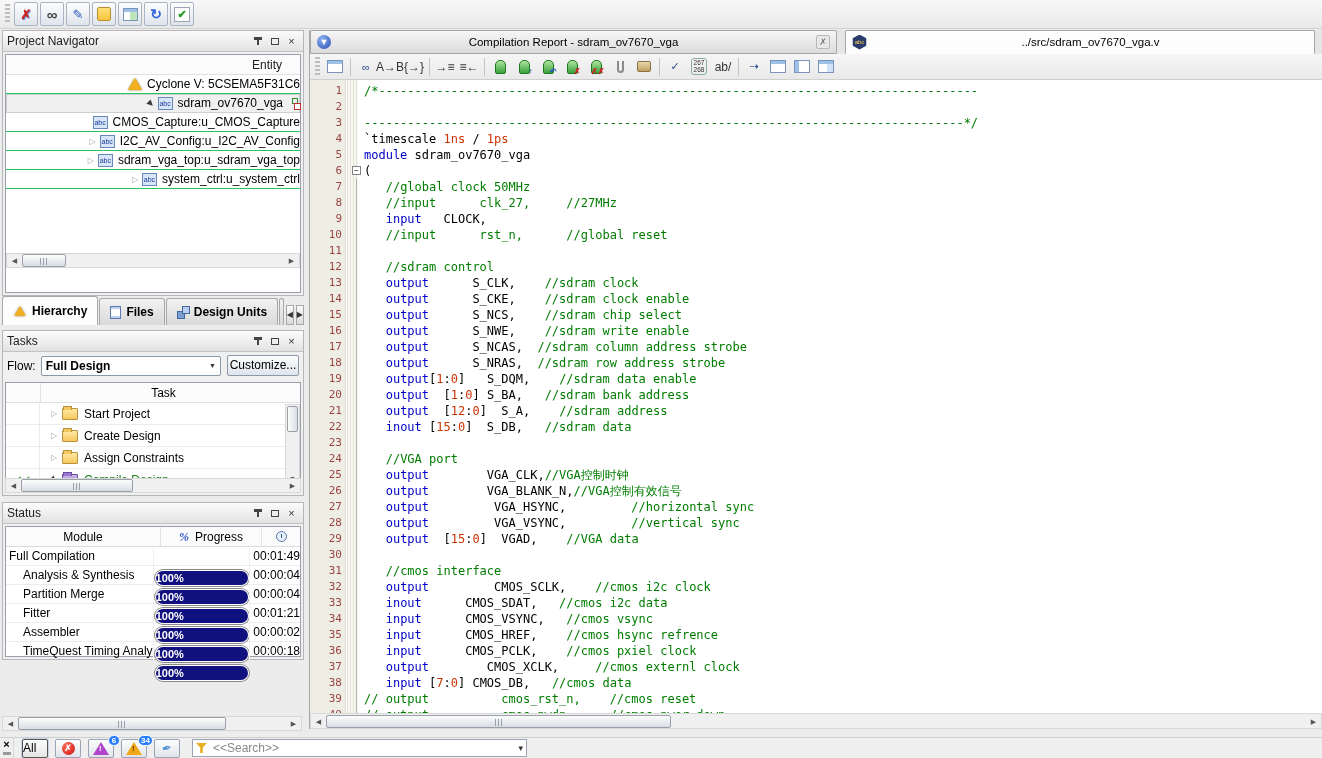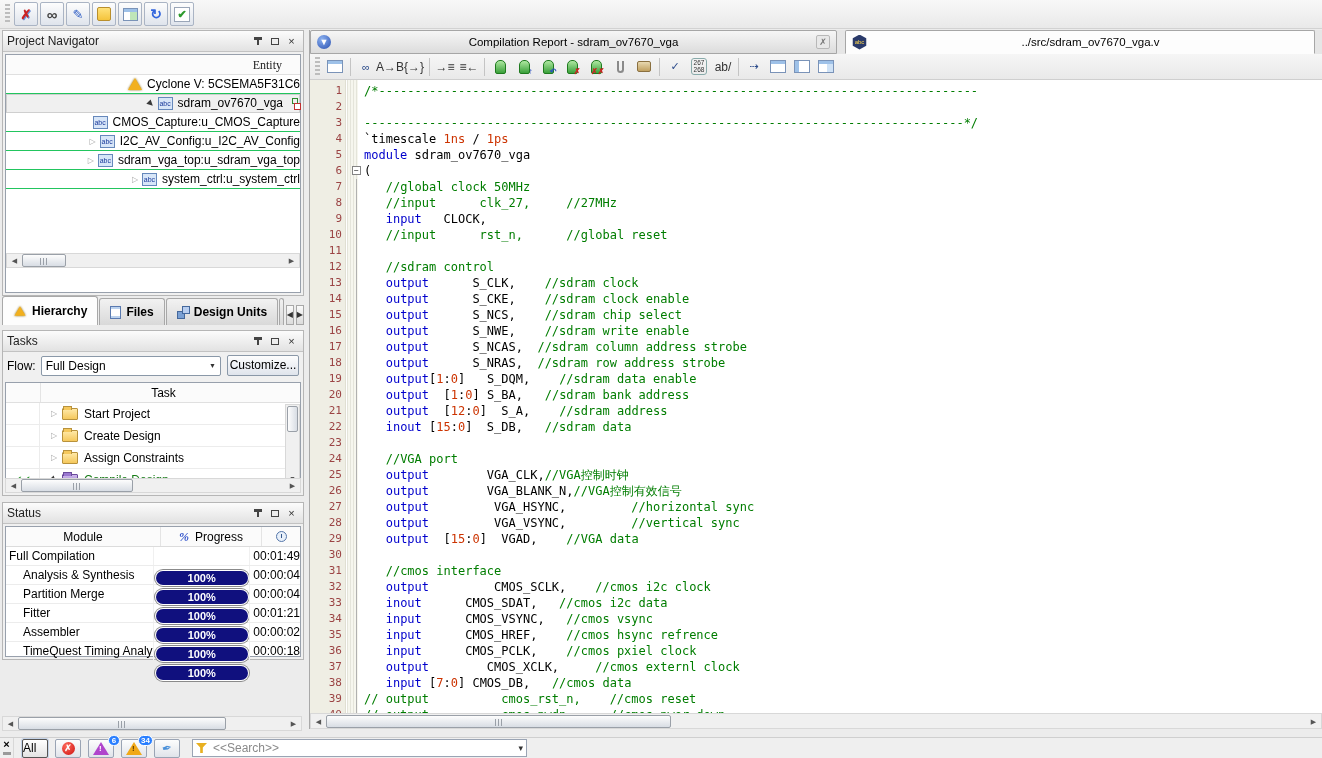--- a/index.html
+++ b/index.html
@@ -35,21 +35,21 @@
   .pin-glyph { width:2px; height:8px; background:#444; position:relative; }
   .pin-glyph::before { content:""; position:absolute; left:-3px; top:0; width:8px; height:3px; background:#444; }
   .restore-glyph { width:8px; height:7px; border:1px solid #444; position:relative; background:#eee; }
   .restore-glyph::before { content:""; position:absolute; left:2px; top:-3px; width:8px; height:7px; border:1px solid #444; z-index:-1; }
   .sunken { background:#fff; border:1px solid #98a0ac; }
 
   
   #nav-panel { top:30px; height:266px; }
   #nav-body { position:absolute; left:2px; top:23px; right:2px; bottom:2px; }
   .colhead { height:20px; border-bottom:1px solid #e0e0e0; background:#fbfbfb;
-    text-align:right; padding:3px 18px 0 0; color:#222;font-family:Liberation Serif, serif; }
+    text-align:right; padding:3px 18px 0 0; color:#222; }
   .trow { height:19px; display:flex; align-items:center; border-bottom:1px solid #22c55e; padding-left:4px; white-space:nowrap;justify-content:flex-end; }
   .trow.sel { background:#f0f0f0; outline:1px solid #cfcfcf; outline-offset:-1px; }
   .exp { width:12px; display:inline-block; text-align:center; font-size:8px; color:#a8a8a8; flex:0 0 12px; }
   .exp.open { color:#3a3a3a; transform:rotate(45deg); font-size:8px; }
   .tri { width:0; height:0; border-left:7px solid transparent; border-right:7px solid transparent;
     border-bottom:12px solid #f2b01e; position:relative; margin-right:5px; filter:drop-shadow(0 0 1px #8a6a10); flex:0 0 auto; }
   .abc { width:15px; height:13px; border:1px solid #6688bb; background:#d8e6f8; color:#1a3a9a;
     font-size:7px; text-align:center; line-height:11px; margin:0 5px 0 1px; flex:0 0 auto; }
   .hier-ic { width:12px; height:11px; margin-left:5px; position:relative; flex:0 0 auto; }
   .hier-ic::before { content:""; position:absolute; left:4px; top:0; width:4px; height:4px; border:1px solid #2d8a2d; }
@@ -80,21 +80,21 @@
   .units-ic::after { content:""; position:absolute; left:5px; top:0; width:6px; height:6px; background:#b8cef0; border:1px solid #44689c; }
   .tab-sliver { width:9px; height:27px; border:1px solid #a8a8a8; border-bottom:none; border-radius:3px 3px 0 0;
     background:linear-gradient(#f2f2f2,#d9d9d9); }
   .tab-arr { width:14px; height:20px; margin-left:2px; border:1px solid #a8a8a8; background:linear-gradient(#fafafa,#dcdcdc);
     font-size:8px; text-align:center; line-height:18px; color:#333; }
 
   
   #tasks-panel { top:330px; height:166px; }
   #flow-row { height:27px; display:flex; align-items:center; padding:0 4px; }
   #flow-combo { flex:1; height:20px; border:1px solid #8a98a8; border-radius:2px; background:#fff;
-    display:flex; align-items:center; padding:0 4px; margin-right:6px; }
+    display:flex; align-items:center; padding:0 4px; margin-right:6px;font-weight:bold; }
   #flow-combo .v { flex:1; }
   #flow-combo .dd { font-size:7px; color:#333; }
   #customize-btn { width:72px; height:21px; border:1px solid #8a98a8; border-radius:2px;
     background:linear-gradient(#fdfdfd,#dfe4ec); text-align:center; line-height:19px; }
   #tasks-body { position:absolute; left:2px; top:51px; right:2px; height:100px; overflow:hidden; }
   .task-head { height:20px; border-bottom:1px solid #e0e0e0; background:#fbfbfb; position:relative; }
   .task-head .lbl { position:absolute; left:36px; right:15px; text-align:center; top:3px; }
   .task-head::before { content:""; position:absolute; left:34px; top:0; bottom:0; width:1px; background:#e4e4e4; }
   .task-row { height:22px; display:flex; align-items:center; border-bottom:1px solid #ececec; position:relative; padding-left:0; }
   .task-row .stat { width:34px; text-align:center; color:#2d9a2d; font-size:10px; border-right:1px solid #ececec; align-self:stretch; line-height:22px; }
@@ -115,21 +115,21 @@
   .st-head .c2 { width:101px; text-align:center; padding-top:3px; border-right:1px solid #e4e4e4; }
   .st-head .c3 { flex:1; display:flex; align-items:center; justify-content:center; }
   .pct { color:#3355cc; font-family:"Liberation Serif",serif; font-style:italic; font-weight:bold; margin-right:6px; }
   .clock-ic { width:11px; height:11px; border:1px solid #5577aa; border-radius:50%; position:relative; background:#e8f0fa; }
   .clock-ic::before { content:""; position:absolute; left:4px; top:2px; width:1px; height:4px; background:#35588a; }
   .st-row { height:19px; display:flex; align-items:center; border-bottom:1px solid #ececec; }
   .st-row .m { width:155px; padding-left:3px; white-space:nowrap; overflow:hidden; border-right:1px solid #f0f0f0; align-self:stretch; display:flex; align-items:center; }
   .st-row .m.ind { padding-left:17px; }
   .st-row .pw { width:101px; display:flex; justify-content:center; border-right:1px solid #f0f0f0; align-self:stretch; align-items:center; }
   .pill { width:92px; height:14px; background:#10107e; border-radius:7px; color:#fff; font-weight:bold;
-    font-size:11px; text-align:center; line-height:14px; box-shadow:0 0 0 1px #fff, 0 0 0 2px #8a8a8a;margin-top:44px; }
+    font-size:11px; line-height:14px; box-shadow:0 0 0 1px #fff, 0 0 0 2px #8a8a8a;margin-top:44px; }
   .st-row .tm { flex:1; padding-left:3px; white-space:nowrap; }
 
   #dock-hscroll { position:absolute; left:2px; top:716px; width:300px; }
 
   
   #bottom-bar { position:absolute; left:0; top:737px; width:1322px; height:21px;
     background:#efefef; border-top:1px solid #cfcfcf; display:flex; align-items:center; }
   #msg-close { width:14px; height:20px; display:flex; flex-direction:column; align-items:center; border-right:1px solid #d8d8d8; }
   #msg-close .x { font-size:11px; font-weight:bold; line-height:13px; }
   #msg-close .bar { width:8px; height:3px; background:#9a9a9a; margin-top:1px; }

